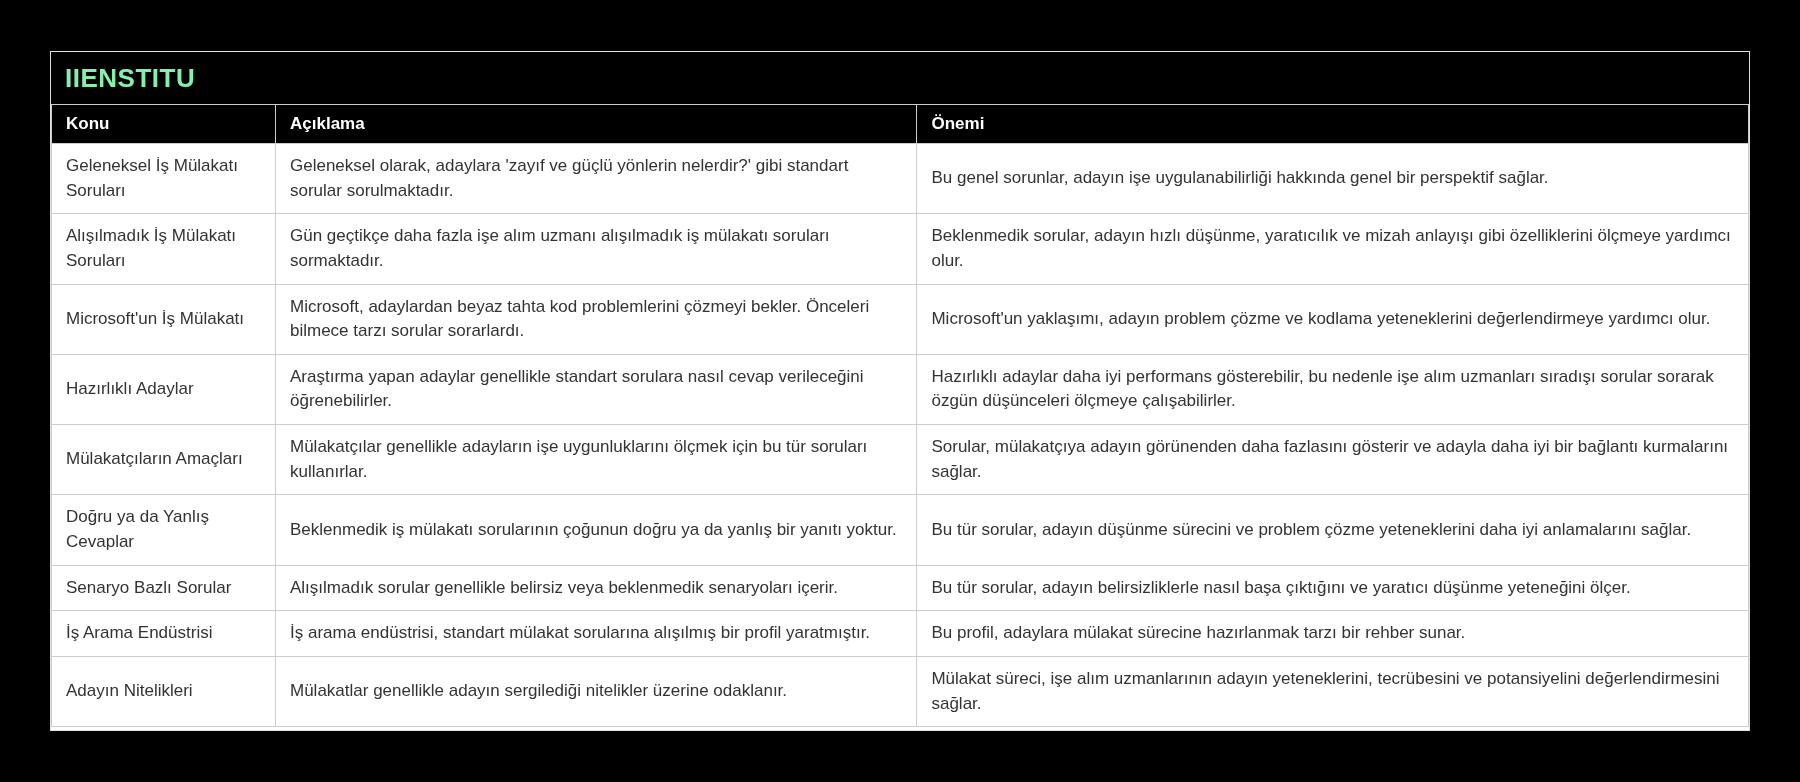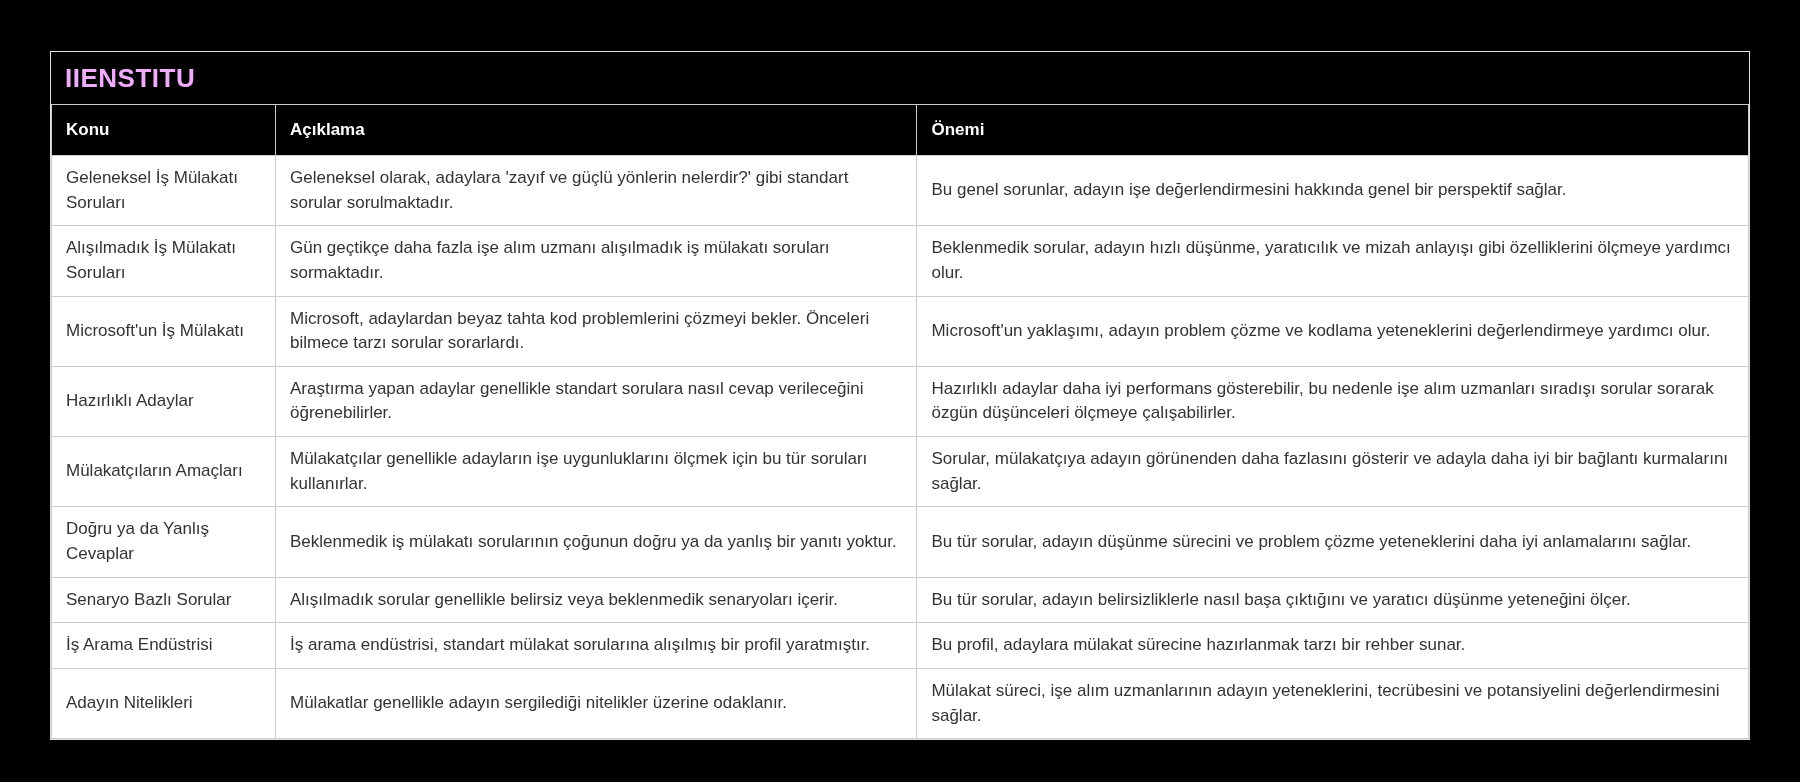--- a/index.html
+++ b/index.html
@@ -12,41 +12,41 @@
   .card {
     position: absolute;
     left: 50px; top: 51px;
     width: 1700px;
     min-height: 680px;
     background: #fff;
     border: 1px solid #e0e0e0;
   }
   .title-band {
     background: #000;
-    color: #f0abfc;
+    color: #86efac;
     height: 52px;
     display: flex;
     align-items: center;
     padding-left: 14px;
     font-size: 26px;
     font-weight: bold;
     letter-spacing: 0.5px;
   }
   table {
     width: 100%;
     border-collapse: collapse;
     table-layout: fixed;
   }
   thead th {
     background: #000;
     color: #fff;
     text-align: left;
     font-size: 17px;
     font-weight: bold;
-    padding: 15px 14px;
+    padding: 9px 14px;
     height: 39px;
     border: 1px solid #cccccc;
     vertical-align: middle;
   }
   tbody td {
     font-size: 17px;
     line-height: 1.45;
     color: #333333;
     padding: 10px 14px;
     border: 1px solid #cccccc;
@@ -75,21 +75,21 @@
       <tr>
         <th>Konu</th>
         <th>Açıklama</th>
         <th>Önemi</th>
       </tr>
     </thead>
     <tbody>
         <tr>
           <td>Geleneksel İş Mülakatı Soruları</td>
           <td>Geleneksel olarak, adaylara 'zayıf ve güçlü yönlerin nelerdir?' gibi standart sorular sorulmaktadır.</td>
-          <td>Bu genel sorunlar, adayın işe değerlendirmesini hakkında genel bir perspektif sağlar.</td>
+          <td>Bu genel sorunlar, adayın işe uygulanabilirliği hakkında genel bir perspektif sağlar.</td>
         </tr>
         <tr>
           <td>Alışılmadık İş Mülakatı Soruları</td>
           <td>Gün geçtikçe daha fazla işe alım uzmanı alışılmadık iş mülakatı soruları sormaktadır.</td>
           <td>Beklenmedik sorular, adayın hızlı düşünme, yaratıcılık ve mizah anlayışı gibi özelliklerini ölçmeye yardımcı olur.</td>
         </tr>
         <tr>
           <td>Microsoft'un İş Mülakatı</td>
           <td>Microsoft, adaylardan beyaz tahta kod problemlerini çözmeyi bekler. Önceleri bilmece tarzı sorular sorarlardı.</td>
           <td>Microsoft'un yaklaşımı, adayın problem çözme ve kodlama yeteneklerini değerlendirmeye yardımcı olur.</td>

